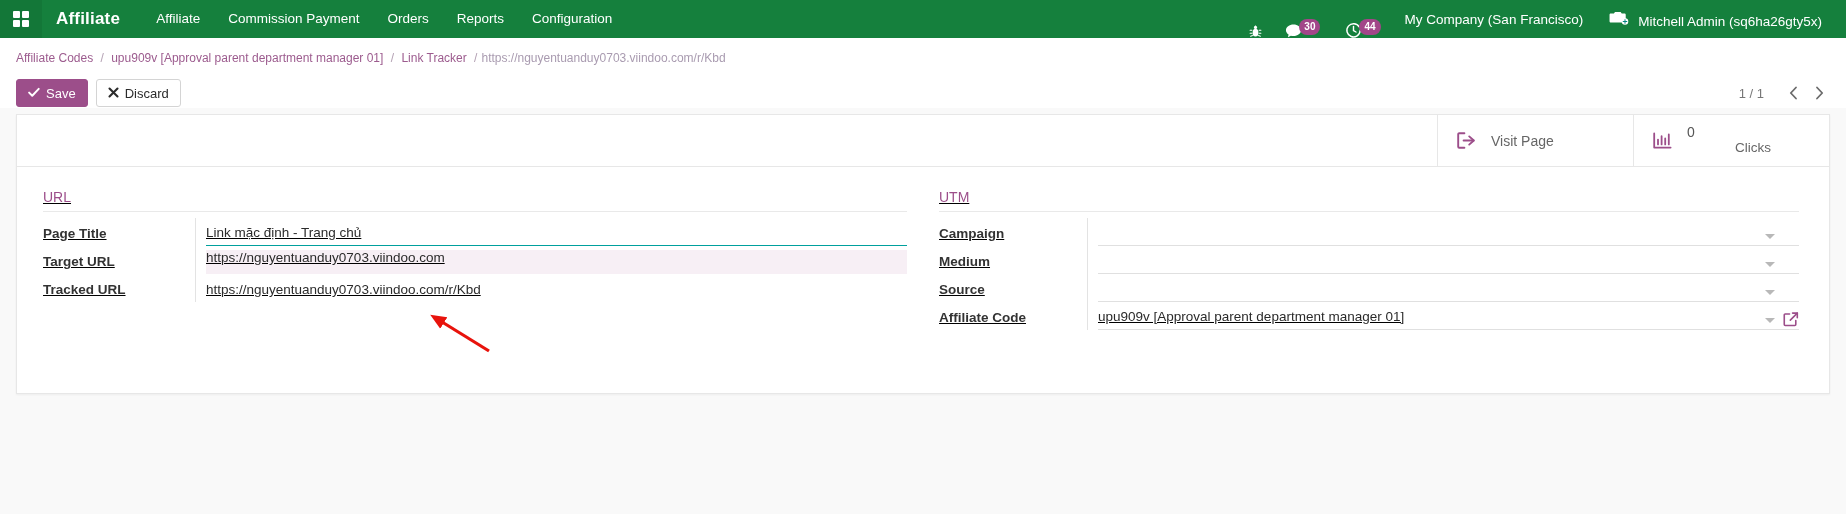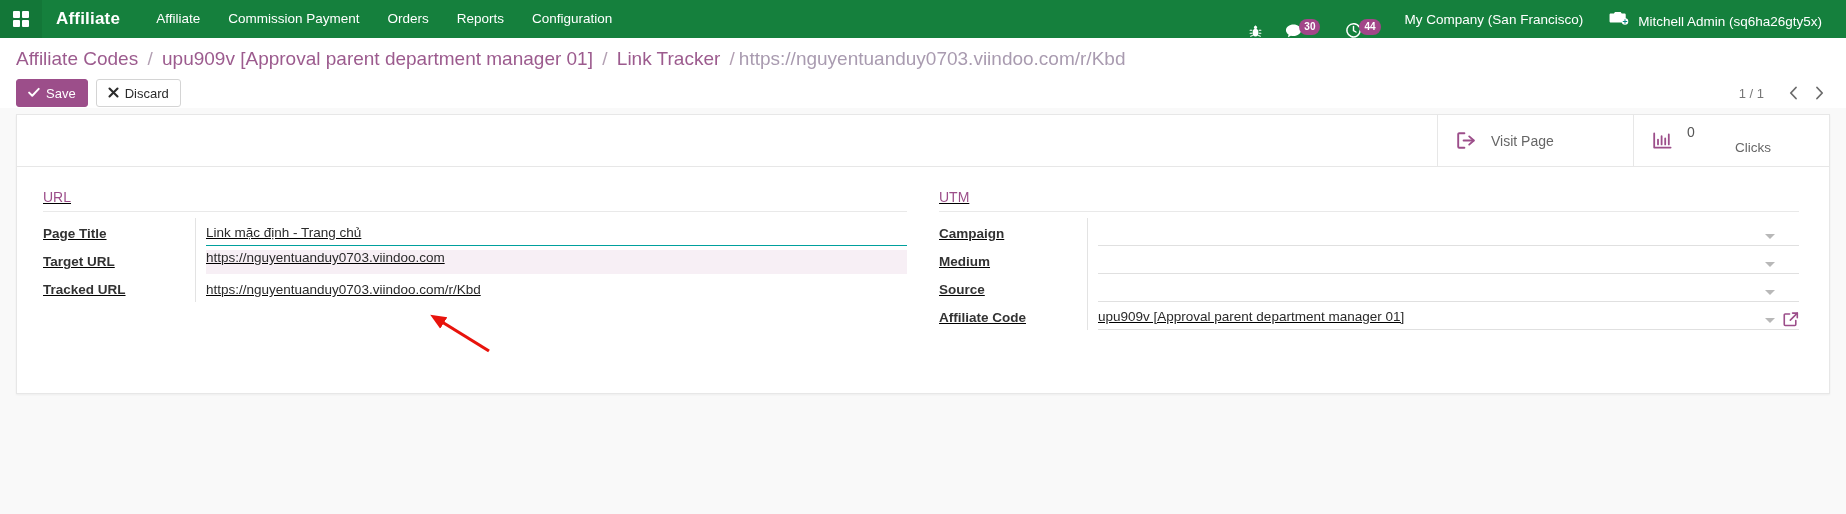--- a/index.html
+++ b/index.html
@@ -55,21 +55,21 @@
   .user-name { font-size: 13.5px; margin-left: 9px; }
 
   
   .control-panel {
     background: #ffffff;
     padding: 9px 16px 0 16px;
     position: relative;
   }
   .breadcrumb {
     color: #8F6A8F;
-    font-size: 19px;
+    font-size: 12px;
     line-height: 23px;
     max-width: 1200px;
   }
   .bc-link { color: #9C5B8E; cursor: pointer; }
   .bc-sep { color: #b3a0b3; padding: 0 4px; }
   .bc-active { color: #9C5B8E; }
   .bc-url { color: #a99bb0; }
 
   .cp-row {
     display: flex; align-items: center;

